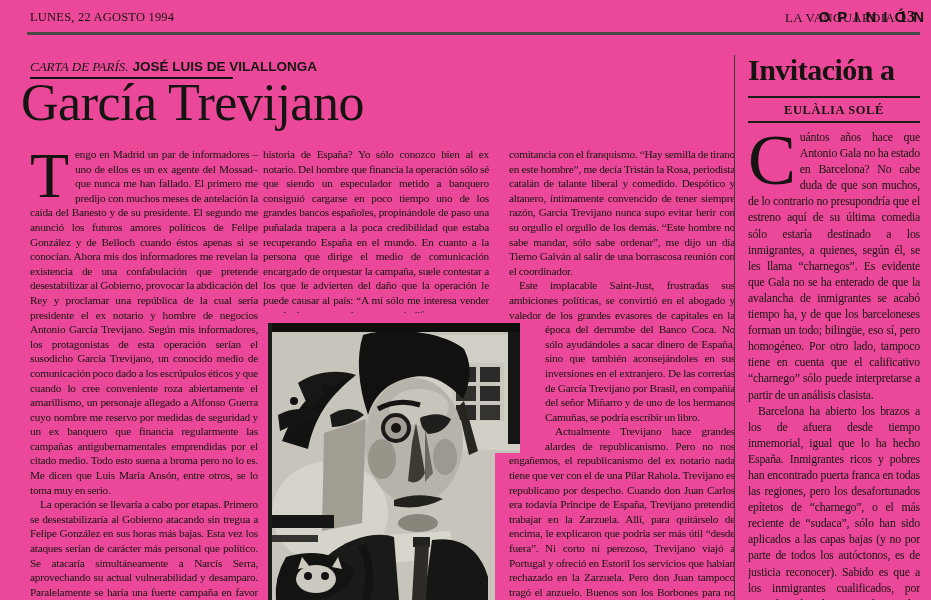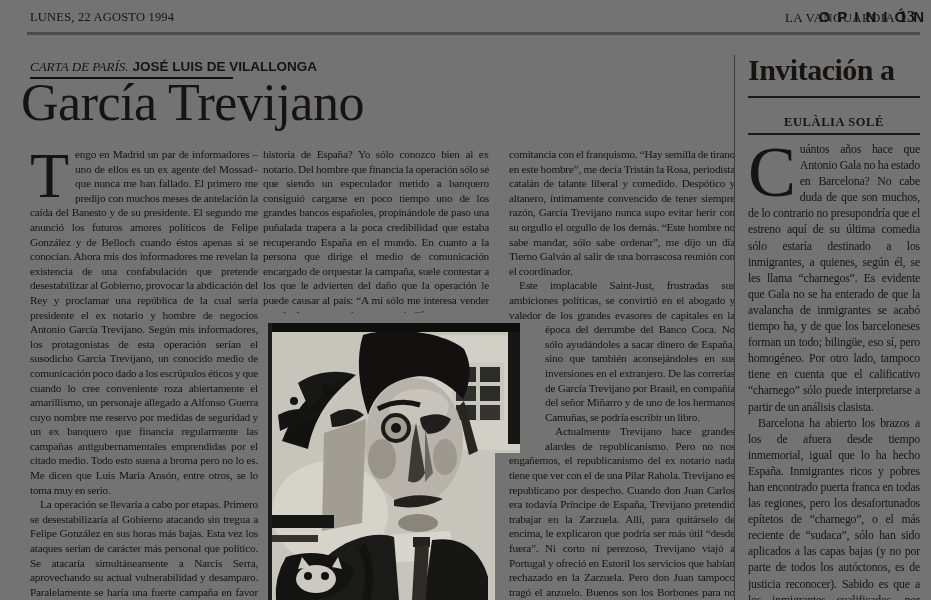--- a/index.html
+++ b/index.html
@@ -1,19 +1,19 @@
 <!DOCTYPE html>
 <html lang="es"><head>
 <meta charset="utf-8">
 <style>
   * { margin:0; padding:0; box-sizing:border-box; }
   html,body { background:#e8e8e6; }
   .page {
     position:relative; width:931px; height:600px; margin:0 auto;
-    background:#737373; color:#161412; overflow:hidden;
+    background:#ec4899; color:#161412; overflow:hidden;
     font-family:"Liberation Serif", serif;
   }
   
   .mh-date { position:absolute; left:30px; top:10px; font-size:12.5px; letter-spacing:.2px; }
   .mh-section { position:absolute; left:0; right:0; top:8px; text-align:right;
     font-family:"Liberation Sans", sans-serif; font-weight:bold; font-size:15px; letter-spacing:7px; }
   .mh-right { position:absolute; right:16px; top:8px; font-size:13px; }
   .mh-paper { letter-spacing:.3px; }
   .mh-pageno { font-weight:bold; font-size:16px; margin-left:4px; }
   .mh-rule { position:absolute; left:27px; top:32px; width:893px; height:3px; background:#4a4a48; }
@@ -42,21 +42,21 @@
   
   .artwork { position:absolute; left:268px; top:323px; width:252px; height:277px; }
 
   
   .vrule { position:absolute; left:734px; top:55px; width:1px; height:545px; background:#3a3a38; }
 
   
   .sb { position:absolute; left:748px; top:52px; width:172px; height:548px; overflow:hidden; }
   .sb-headline { font-size:30px; line-height:35px; letter-spacing:-.5px; font-weight:700; }
   .sb-byline-box { margin-top:9px; border-top:2px solid #1a1a18; border-bottom:2px solid #1a1a18;
-    padding:14px 0 3px 0; text-align:center; }
+    padding:2px 0 3px 0; text-align:center; }
   .sb-byline { font-size:12.5px; font-weight:bold; letter-spacing:.6px; }
   .sb-body { margin-top:6px; font-size:11.8px; line-height:16.1px; text-align:justify;
     letter-spacing:-.2px; word-spacing:-.4px; hyphens:auto; }
   .sb-body p { margin:0; }
   .sb-body p.ind { text-indent:10px; }
   .dropcap-sb { float:left; font-size:72px; line-height:60px; height:62px; padding:1px 4px 0 0; }
 </style>
 </head>
 <body>
 

